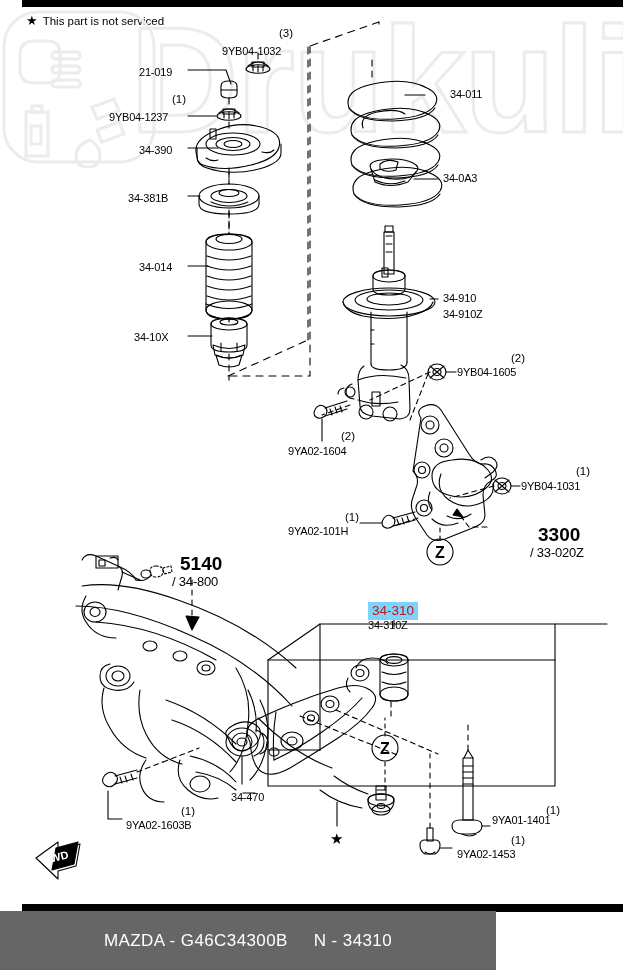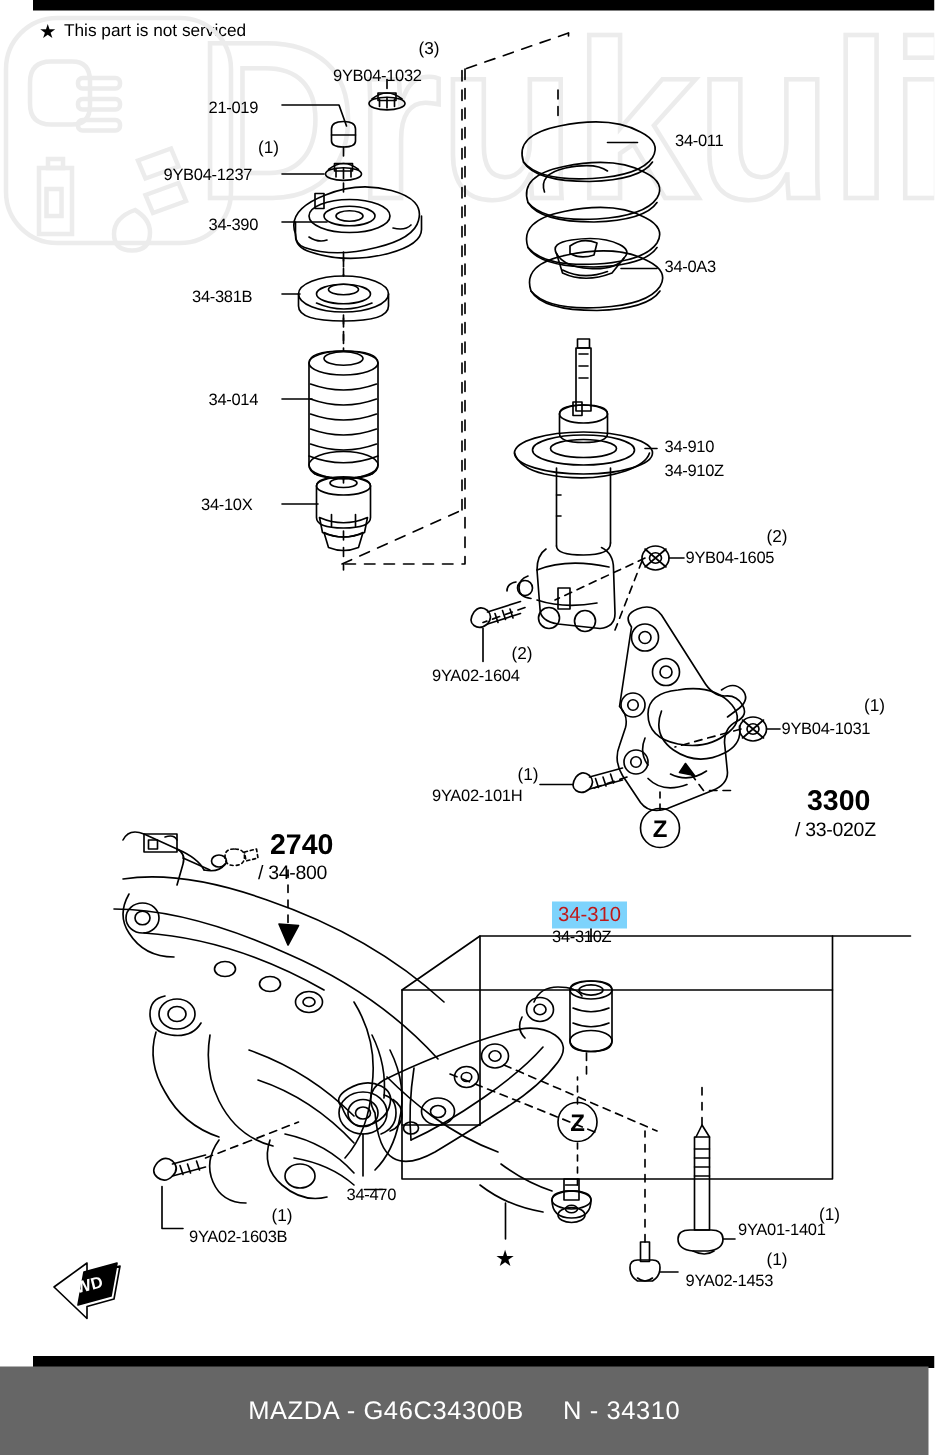--- a/index.html
+++ b/index.html
@@ -25,21 +25,21 @@
   .lbl{position:absolute;font-size:11px;letter-spacing:-.2px;white-space:nowrap;
        font-family:"Liberation Sans",sans-serif;}
   .lbl.big{font-size:19px;font-weight:bold;letter-spacing:0;}
   .lbl.med{font-size:13px;font-weight:normal;}
   .qty{position:absolute;font-size:11.5px;}
 
   
   .hl{background:#7dd3fc;color:#c01818;padding:1px 4px 2px 4px;font-size:13.5px;}
 
   
-  #footer{position:absolute;left:0;top:911px;width:619px;height:59px;background:#666;
+  #footer{position:absolute;left:0;top:911px;width:496px;height:59px;background:#666;
           display:flex;align-items:center;justify-content:center;}
   #footer .ftxt{color:#fff;font-size:17px;letter-spacing:.4px;}
   #footer .gap{display:inline-block;width:26px;}
   #footer-rule{position:absolute;left:22px;top:904px;width:601px;height:8px;background:#000;}
 </style>
 </head>
 <body>
 
 <div id="top-rule"></div>
 
@@ -437,21 +437,21 @@
 
   <div class="qty" style="left:576px;top:465px">(1)</div>
   <div class="lbl" style="left:521px;top:480px">9YB04-1031</div>
 
   <div class="qty" style="left:345px;top:511px">(1)</div>
   <div class="lbl" style="left:288px;top:525px">9YA02-101H</div>
 
   <div class="lbl big" style="left:538px;top:524px">3300</div>
   <div class="lbl med" style="left:530px;top:545px">/ 33-020Z</div>
 
-  <div class="lbl big" style="left:180px;top:553px">2740</div>
+  <div class="lbl big" style="left:180px;top:553px">5140</div>
   <div class="lbl med" style="left:172px;top:574px">/ 34-800</div>
 
   <div style="position:absolute;left:368px;top:601px">
     <span class="hl">34-310</span>
   </div>
   <div class="lbl" style="left:368px;top:619px">34-310Z</div>
 
   <div class="qty" style="left:181px;top:805px">(1)</div>
   <div class="lbl" style="left:126px;top:819px">9YA02-1603B</div>
 

